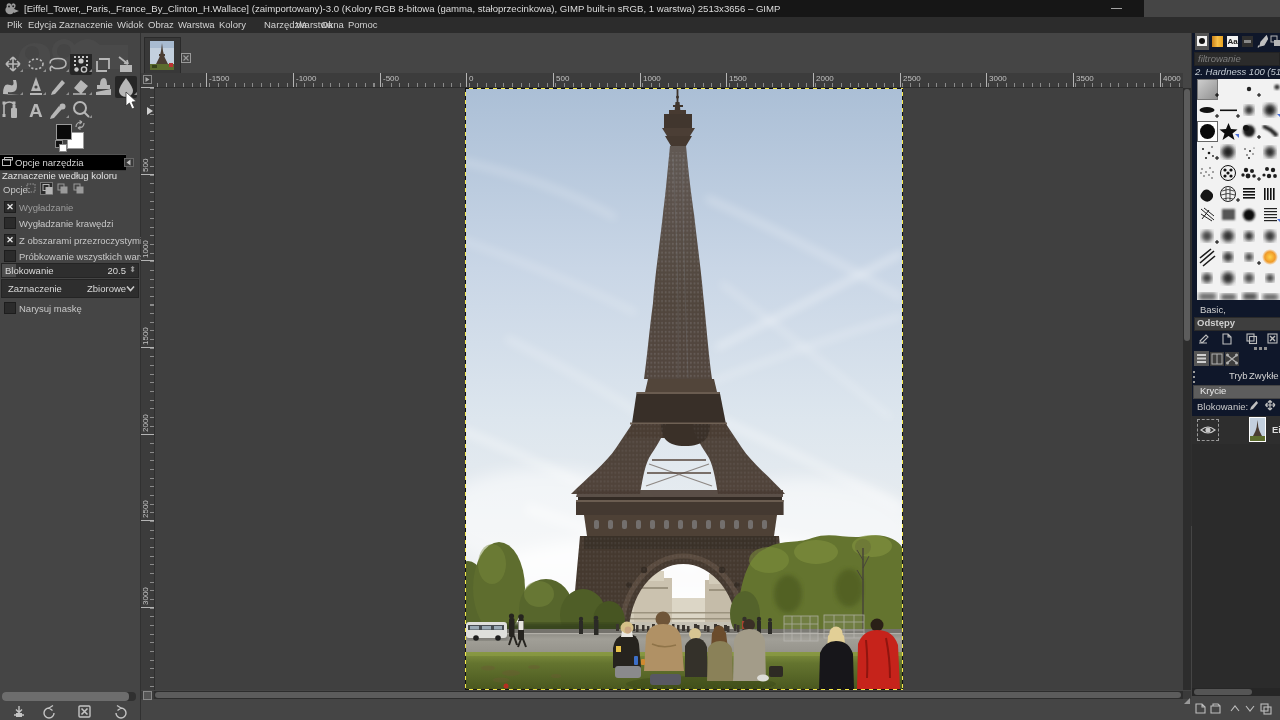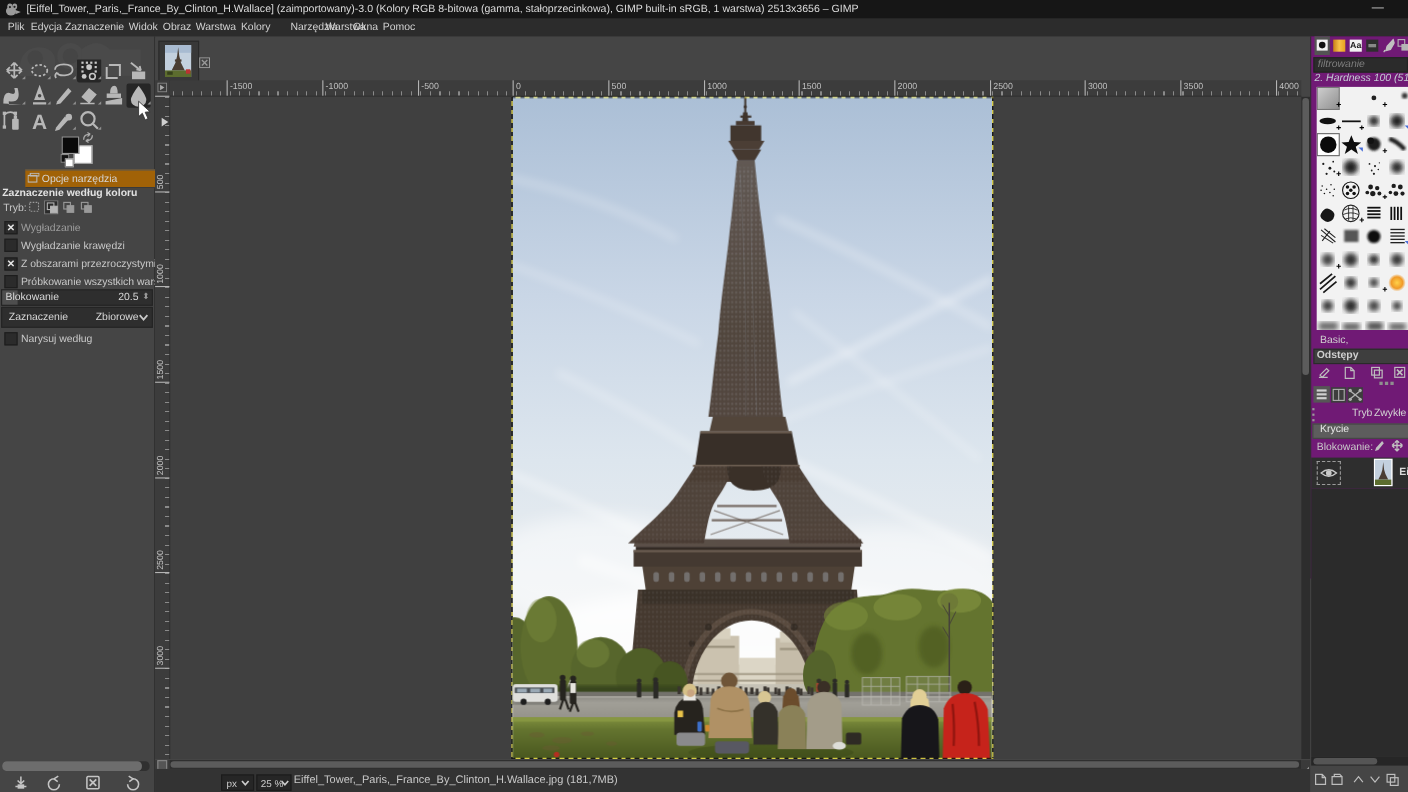--- a/index.html
+++ b/index.html
@@ -1,21 +1,21 @@
 <!DOCTYPE html>
 <html><head>
 <meta charset="utf-8">
 <style>
   html,body{margin:0;padding:0;}
   body{width:1280px;height:720px;overflow:hidden;background:#454545;
        font-family:"Liberation Sans",sans-serif;-webkit-font-smoothing:antialiased;}
   .abs{position:absolute;}
   #page{position:relative;width:1280px;height:720px;}
   
-  #titlebar{left:0;top:0;width:1280px;height:17px;background:#161616;color:#dcdcdc;
+  #titlebar{left:0;top:0;width:1144px;height:17px;background:#161616;color:#dcdcdc;
             font-size:9.6px;line-height:17px;white-space:nowrap;}
   #titlebar .txt{position:absolute;left:24px;top:0;}
   #menubar{left:0;top:17px;width:1280px;height:16px;background:#2c2c2c;color:#d2d2d2;
            font-size:9.5px;line-height:16px;border-bottom:1px solid #222;}
   #menubar span{position:absolute;top:0;}
   
   #toolbox{left:0;top:33px;width:140px;height:687px;background:#454545;border-right:1px solid #313131;}
   
   .optxt{position:absolute;color:#c8c8c8;font-size:9.5px;white-space:nowrap;}
   .chk{position:absolute;width:10px;height:10px;background:#2b2b2b;border:1px solid #1d1d1d;
@@ -27,21 +27,21 @@
   .tick{position:absolute;background:#b4b4b4;}
   .rlabel{position:absolute;color:#c0c0c0;font-size:8px;line-height:8px;white-space:nowrap;}
   #viewport{position:absolute;left:14px;top:55px;width:1028px;height:602px;background:#404040;overflow:hidden;}
   #statusbar{position:absolute;left:0;top:666px;width:1050px;height:21px;background:#333333;color:#c9c9c9;font-size:10px;}
   
   .dashH{position:absolute;width:436px;height:1px;
      background:repeating-linear-gradient(90deg,#111 0 4px,#f6e94a 4px 8px);}
   .dashV{position:absolute;width:1px;height:602px;
      background:repeating-linear-gradient(180deg,#111 0 4px,#f6e94a 4px 8px);}
   
-  #dock{left:1191px;top:33px;width:89px;height:493px;background:#701a75;border-left:1px solid #303030;}
+  #dock{left:1191px;top:33px;width:89px;height:493px;background:#0f172a;border-left:1px solid #303030;}
   .dtxt{position:absolute;color:#c4c4c4;font-size:9.5px;white-space:nowrap;}
 </style>
 </head>
 <body>
 <div id="page">
 
   <div id="titlebar" class="abs">
     <svg class="abs" style="left:5px;top:2px" width="14" height="13" viewBox="0 0 14 13">
       <ellipse cx="5" cy="8" rx="4.6" ry="4.2" fill="#9a9a9a"></ellipse>
       <ellipse cx="4" cy="4" rx="2.4" ry="2.8" fill="#9a9a9a"></ellipse>
@@ -172,34 +172,34 @@
     <svg class="abs" style="left:74px;top:87px" width="12" height="10" viewBox="0 0 12 10">
       <path d="M2 7 Q2 2 8 2 M8 2 L5.5 0.5 M8 2 L5.5 4 M10 3 Q10 8 4 8 M4 8 L6.5 6.5 M4 8 L6.5 9.5" stroke="#aaa" stroke-width="1.2" fill="none"></path>
     </svg>
     <div class="abs" style="left:55px;top:107px;width:6px;height:6px;background:#111;border:1px solid #888;"></div>
     <div class="abs" style="left:59px;top:111px;width:6px;height:6px;background:#fff;border:1px solid #888;"></div>
 
     <svg class="abs" style="left:124px;top:58px;z-index:50" width="14" height="19" viewBox="0 0 14 19">
       <path d="M2 1 L2 15 L5.4 12 L8 18 L10.6 16.8 L8 11 L12.4 10.6 Z" fill="#fff" stroke="#333" stroke-width="0.8"></path>
     </svg>
 
-    <div class="abs" style="left:0;top:121px;width:126px;height:15px;background:#a16207;border-top:1px solid #555;border-bottom:1px solid #3a3a3a;margin-left:23px;">
+    <div class="abs" style="left:0;top:121px;width:126px;height:15px;background:#000000;border-top:1px solid #555;border-bottom:1px solid #3a3a3a;">
       <svg class="abs" style="left:2px;top:2px" width="11" height="10" viewBox="0 0 11 10">
           <rect x="0.5" y="2.5" width="8" height="6" fill="none" stroke="#bbb"></rect>
           <rect x="2.5" y="0.5" width="8" height="2.5" fill="none" stroke="#bbb"></rect>
         </svg>
       <span class="optxt" style="left:15px;top:2px;color:#d6d6d6;">Opcje narzędzia</span>
       <svg class="abs" style="left:124px;top:3px" width="10" height="9" viewBox="0 0 10 9">
           <rect x="0.5" y="0.5" width="9" height="8" fill="#3a3a3a" stroke="#666"></rect>
           <path d="M6.5 1.5 v6 l-4 -3 z" fill="#bbb"></path>
         </svg>
     </div>
-    <div class="optxt" style="left:2px;top:137px;font-weight:bold;color:#e2e2e2;">Zaznaczenie według koloru</div>
-
-    <div class="optxt" style="left:3px;top:151px;">Tryb:</div>
+    <div class="optxt" style="left:2px;top:137px;font-weight:normal;color:#e2e2e2;">Zaznaczenie według koloru</div>
+
+    <div class="optxt" style="left:3px;top:151px;">Opcje:</div>
     <svg class="abs" style="left:25px;top:149px" width="70" height="13" viewBox="0 0 70 13">
       <g fill="none" stroke="#9a9a9a" stroke-width="1">
         <rect x="2" y="2" width="8" height="8" stroke-dasharray="1.5 1.2"></rect>
         <rect x="33" y="2" width="6" height="6"></rect>
           <rect x="36" y="5" width="6" height="6" fill="#9a9a9a"></rect>
         <rect x="49" y="2" width="6" height="6"></rect>
           <rect x="52" y="5" width="6" height="6" fill="#9a9a9a"></rect>
       </g>
       <rect x="15.5" y="0.5" width="12" height="12" fill="#2b2b2b" stroke="#777"></rect>
       <g fill="none" stroke="#b5b5b5" stroke-width="1">
@@ -225,21 +225,21 @@
     </div>
 
     <div class="abs" style="left:1px;top:246px;width:136px;height:17px;background:#2e2e2e;border:1px solid #242424;">
       <span class="optxt" style="left:6px;top:3px;color:#d8d8d8;">Zaznaczenie</span>
       <span class="optxt" style="left:85px;top:3px;color:#d8d8d8;">Zbiorowe</span>
       <svg class="abs" style="left:124px;top:5px" width="9" height="7" viewBox="0 0 9 7">
           <path d="M1 1.5 L4.5 5.5 L8 1.5" stroke="#c9c9c9" stroke-width="1.6" fill="none"></path>
         </svg>
     </div>
     <div class="chk" style="left:4px;top:269px;">&nbsp;</div>
-      <div class="optxt" style="left:19px;top:270px;">Narysuj według</div>
+      <div class="optxt" style="left:19px;top:270px;">Narysuj maskę</div>
 
     <div class="abs" style="left:2px;top:659px;width:134px;height:9px;background:#303030;border-radius:4px;">
       <div class="abs" style="left:0;top:0;width:127px;height:9px;background:#6d6d6d;border-radius:4px;"></div>
     </div>
     <svg class="abs" style="left:0;top:671px" width="140" height="16" viewBox="0 0 140 16">
       <g stroke="#c4c4c4" stroke-width="1.4" fill="none">
         <path d="M19 2 V8 M16 5.5 L19 8.5 L22 5.5 M14 11 H24"></path>
         <path d="M49 4 A5 5 0 1 0 54 9 M49 4 L53 1.5 M49 4 L52.5 6.5"></path>
         <rect x="79" y="2" width="11" height="11" rx="1"></rect>
         <path d="M81.5 4.5 L87.5 10.5 M87.5 4.5 L81.5 10.5" stroke-width="1.6"></path>
@@ -631,35 +631,20 @@
 
     <div class="abs" style="left:0;top:658px;width:13px;height:8px;background:#3a3a3a;">
       <div class="abs" style="left:2px;top:0px;width:7px;height:7px;border:1px solid #888;background:#555;"></div>
     </div>
     <div class="abs" style="left:1042px;top:658px;width:8px;height:8px;background:#3a3a3a;">
       <svg width="8" height="8" viewBox="0 0 8 8">
           <path d="M1 7 L7 7 L7 1 Z" fill="#999"></path>
         </svg>
     </div>
 
-    <div id="statusbar">
-      <div class="abs" style="left:60px;top:5px;width:28px;height:13px;background:#262626;border:1px solid #1b1b1b;color:#cdcdcd;font-size:9px;">
-        <span style="position:absolute;left:4px;top:2px;">px</span>
-        <svg class="abs" style="left:17px;top:4px" width="8" height="6" viewBox="0 0 8 6">
-            <path d="M1 1 L4 4.5 L7 1" stroke="#ccc" stroke-width="1.5" fill="none"></path>
-          </svg>
-      </div>
-      <div class="abs" style="left:92px;top:5px;width:30px;height:13px;background:#262626;border:1px solid #1b1b1b;color:#cdcdcd;font-size:9px;">
-        <span style="position:absolute;left:3px;top:2px;">25 %</span>
-        <svg class="abs" style="left:21px;top:4px" width="8" height="6" viewBox="0 0 8 6">
-            <path d="M1 1 L4 4.5 L7 1" stroke="#ccc" stroke-width="1.5" fill="none"></path>
-          </svg>
-      </div>
-      <span class="abs" style="left:126px;top:5px;font-size:10px;">Eiffel_Tower,_Paris,_France_By_Clinton_H.Wallace.jpg (181,7MB)</span>
-    </div>
   </div>
 
   <div id="dock" class="abs">
 
     <div class="abs" style="left:1px;top:338px;width:2px;height:2px;background:#9a9a9a;box-shadow:0 5px 0 #9a9a9a,0 10px 0 #9a9a9a;"></div>
 
     <div class="abs" style="left:3px;top:0;width:14px;height:17px;background:#535353;">
       <div class="abs" style="left:2px;top:3px;width:10px;height:10px;background:#f2f2f2;">
           <div class="abs" style="left:2px;top:2px;width:6px;height:6px;border-radius:50%;background:#111;"></div>
         </div>

